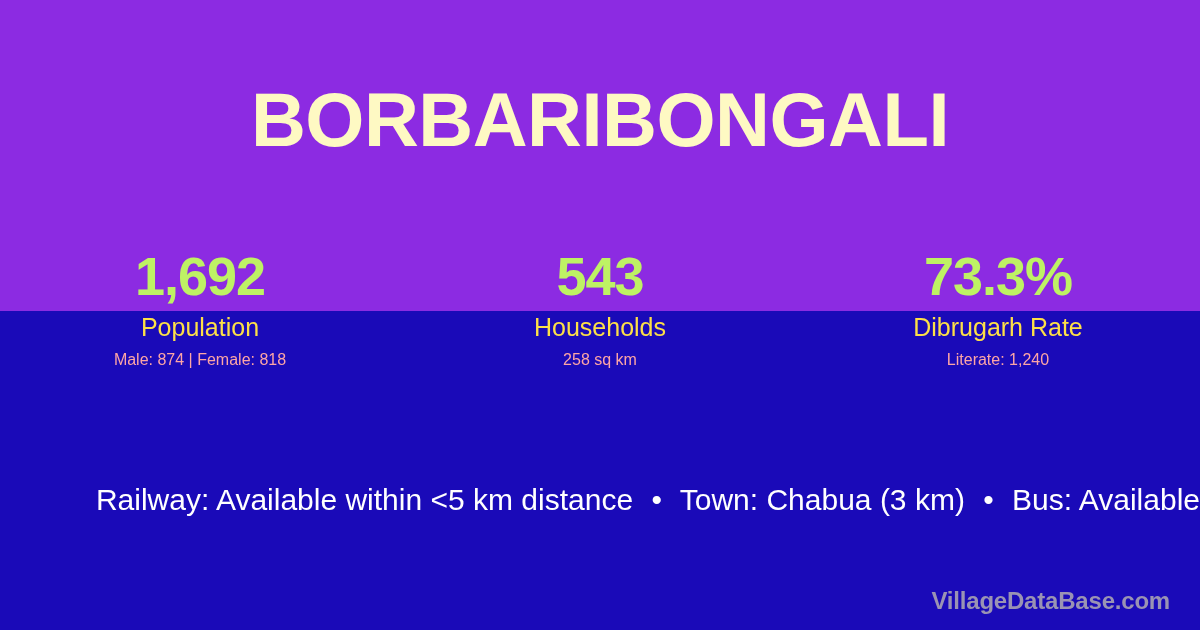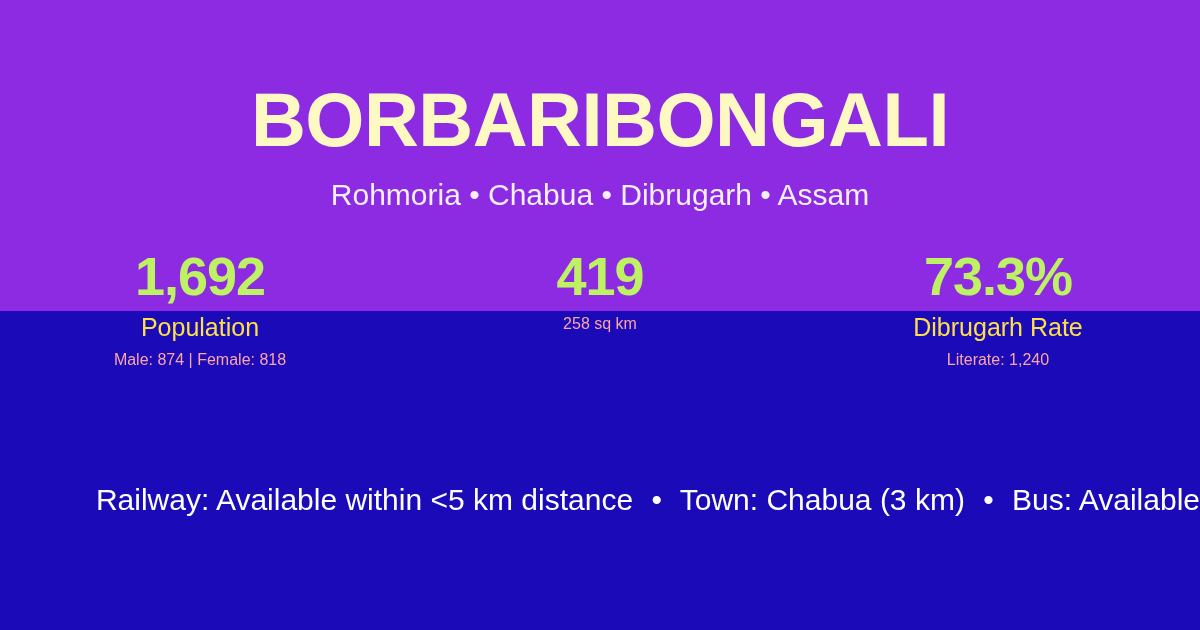--- a/index.html
+++ b/index.html
@@ -134,46 +134,47 @@
 </head>
 <body>
 
 <div class="card">
 
   <div class="band-top"></div>
   <div class="band-bottom"></div>
 
   <div class="header">
     <h1 class="title">BORBARIBONGALI</h1>
-    <div class="subtitle">Rohmoria • Chabua • Dibrugarh • Assam</div>
   </div>
 
   <div class="stats">
 
     <div class="stat col-1">
       <div class="stat-value">1,692</div>
       <div class="stat-label">Population</div>
       <div class="stat-sub">Male: 874 | Female: 818</div>
     </div>
 
     <div class="stat col-2">
-      <div class="stat-value">419</div>
+      <div class="stat-value">543</div>
+      <div class="stat-label">Households</div>
       <div class="stat-sub">258 sq km</div>
     </div>
 
     <div class="stat col-3">
       <div class="stat-value">73.3%</div>
       <div class="stat-label">Dibrugarh Rate</div>
       <div class="stat-sub">Literate: 1,240</div>
     </div>
 
   </div>
 
   <div class="info-line">
     <span>Railway: Available within &lt;5 km distance</span>
     <span class="info-sep">•</span>
     <span>Town: Chabua (3 km)</span>
     <span class="info-sep">•</span>
     <span>Bus: Available</span>
   </div>
 
+  <div class="watermark">VillageDataBase.com</div>
 
 </div>
 
 </body></html>

